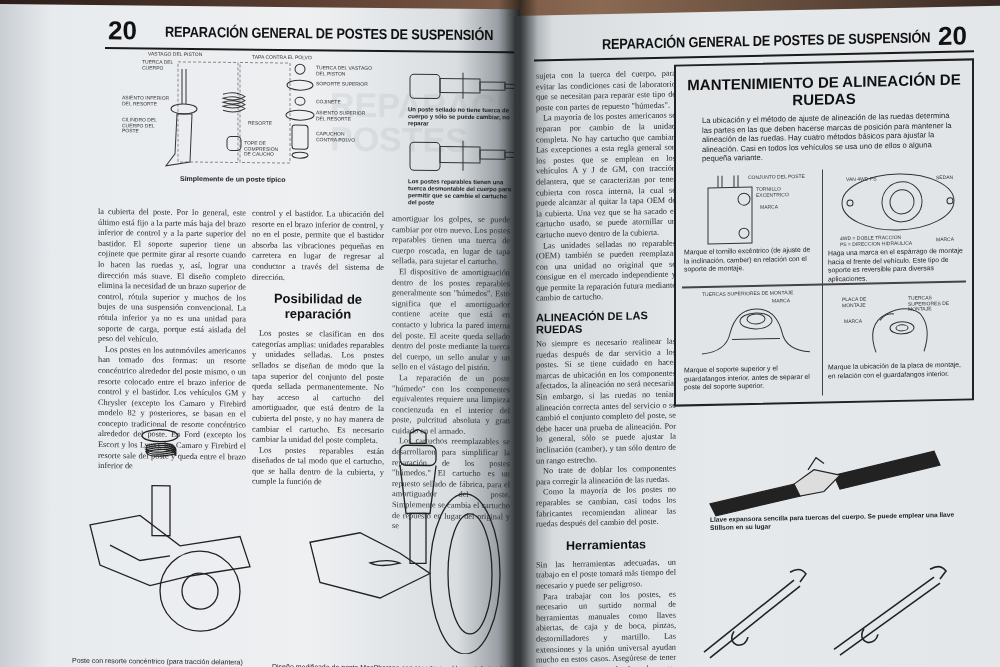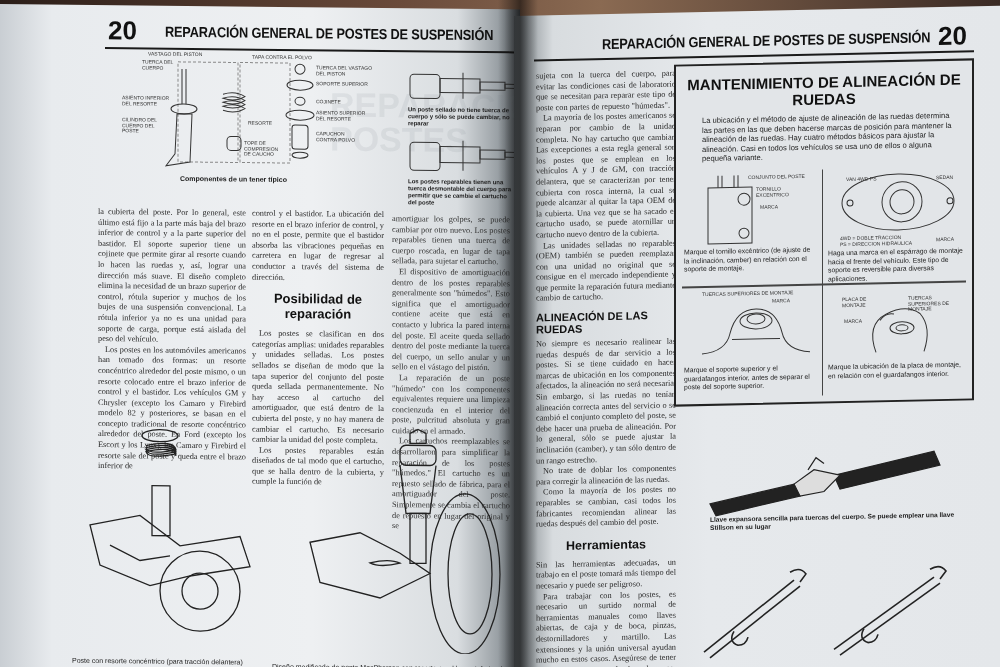--- a/index.html
+++ b/index.html
@@ -125,21 +125,21 @@
     <span class="lbl" style="left:-8px; top:42px; width:48px; white-space:normal;">ASIENTO INFERIOR DEL RESORTE</span>
     <span class="lbl" style="left:-8px; top:64px; width:46px; white-space:normal;">CILINDRO DEL CUERPO DEL POSTE</span>
     <span class="lbl" style="left:122px; top:0px;">TAPA CONTRA EL POLVO</span>
     <span class="lbl" style="left:186px; top:10px; width:60px; white-space:normal;">TUERCA DEL VASTAGO DEL PISTON</span>
     <span class="lbl" style="left:186px; top:26px;">SOPORTE SUPERIOR</span>
     <span class="lbl" style="left:186px; top:44px;">COJINETE</span>
     <span class="lbl" style="left:186px; top:55px; width:50px; white-space:normal;">ASIENTO SUPERIOR DEL RESORTE</span>
     <span class="lbl" style="left:118px; top:66px;">RESORTE</span>
     <span class="lbl" style="left:114px; top:86px; width:40px; white-space:normal;">TOPE DE COMPRESION DE CAUCHO</span>
     <span class="lbl" style="left:186px; top:76px; width:50px; white-space:normal;">CAPUCHON CONTRA POLVO</span>
-    <span class="caption" style="left:50px; top:121px;">Componentes de un tener típico</span>
+    <span class="caption" style="left:50px; top:121px;">Simplemente de un poste típico</span>
   </div>
 
   <div class="figure" style="left:408px; top:60px; width:115px; height:60px;">
     <svg width="110" height="36" viewBox="0 0 110 36">
       <g fill="none" stroke="#333" stroke-width="1">
         <rect x="2" y="6" width="30" height="24" rx="4"></rect>
         <rect x="32" y="10" width="40" height="14"></rect>
         <line x1="55" y1="4" x2="55" y2="30"></line>
         <rect x="72" y="13" width="25" height="8"></rect>
         <rect x="97" y="15" width="10" height="4"></rect>

